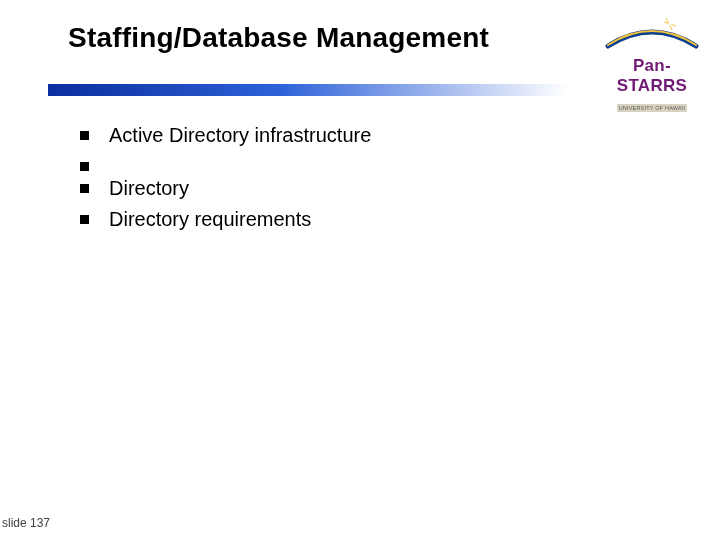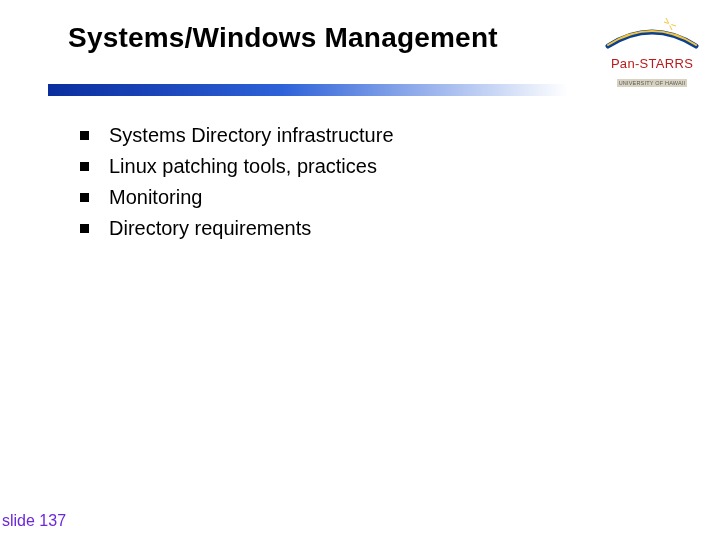--- a/index.html
+++ b/index.html
@@ -41,23 +41,23 @@
     width: 108px;
     text-align: center;
   }
   .logo-arc {
     width: 100px;
     height: 34px;
     margin: 0 auto;
   }
   .logo-text {
     margin-top: 2px;
-    font-size: 13px;
-    font-weight: normal;
-    color: #b91c1c;
+    font-size: 17px;
+    font-weight: bold;
+    color: #701a75;
     letter-spacing: 0.3px;
   }
   .logo-sub {
     margin-top: 1px;
     font-size: 5.5px;
     color: #5a5a5a;
     background: #d8d2c0;
     padding: 1px 2px;
     display: inline-block;
     letter-spacing: 0.2px;
@@ -80,30 +80,30 @@
     height: 9px;
     background: #000;
     margin-top: 9px;
     margin-right: 20px;
     flex: 0 0 9px;
   }
   .slide-number {
     position: absolute;
     left: 2px;
     bottom: 10px;
-    font-size: 16px;
-    color: #6d28d9;
+    font-size: 12px;
+    color: #404040;
   }
 </style>
 </head>
 <body>
 
 <div class="slide">
 
-  <div class="title">Systems/Windows Management</div>
+  <div class="title">Staffing/Database Management</div>
 
   <svg class="divider" viewBox="0 0 520 12" preserveAspectRatio="none">
     <defs>
       <linearGradient id="barGrad" x1="0" y1="0" x2="1" y2="0">
         <stop offset="0%" stop-color="#0a2e9e"></stop>
         <stop offset="45%" stop-color="#2e62d8"></stop>
         <stop offset="100%" stop-color="#ffffff"></stop>
       </linearGradient>
     </defs>
     <rect x="0" y="0" width="520" height="12" fill="url(#barGrad)"></rect>
@@ -119,29 +119,28 @@
         <circle cx="68" cy="8" r="1.6" fill="#fff"></circle>
       </g>
     </svg>
     <div class="logo-text">Pan-STARRS</div>
     <div class="logo-sub">UNIVERSITY OF HAWAII</div>
   </div>
 
   <div class="bullets">
     <div class="row">
       <div class="marker"></div>
-      <div>Systems Directory infrastructure</div>
+      <div>Active Directory infrastructure</div>
     </div>
     <div class="row">
       <div class="marker"></div>
-      <div>Linux patching tools, practices</div>
     </div>
     <div class="row">
       <div class="marker"></div>
-      <div>Monitoring</div>
+      <div>Directory</div>
     </div>
     <div class="row">
       <div class="marker"></div>
       <div>Directory requirements</div>
     </div>
   </div>
 
   <div class="slide-number">slide 137</div>
 </div>
 

